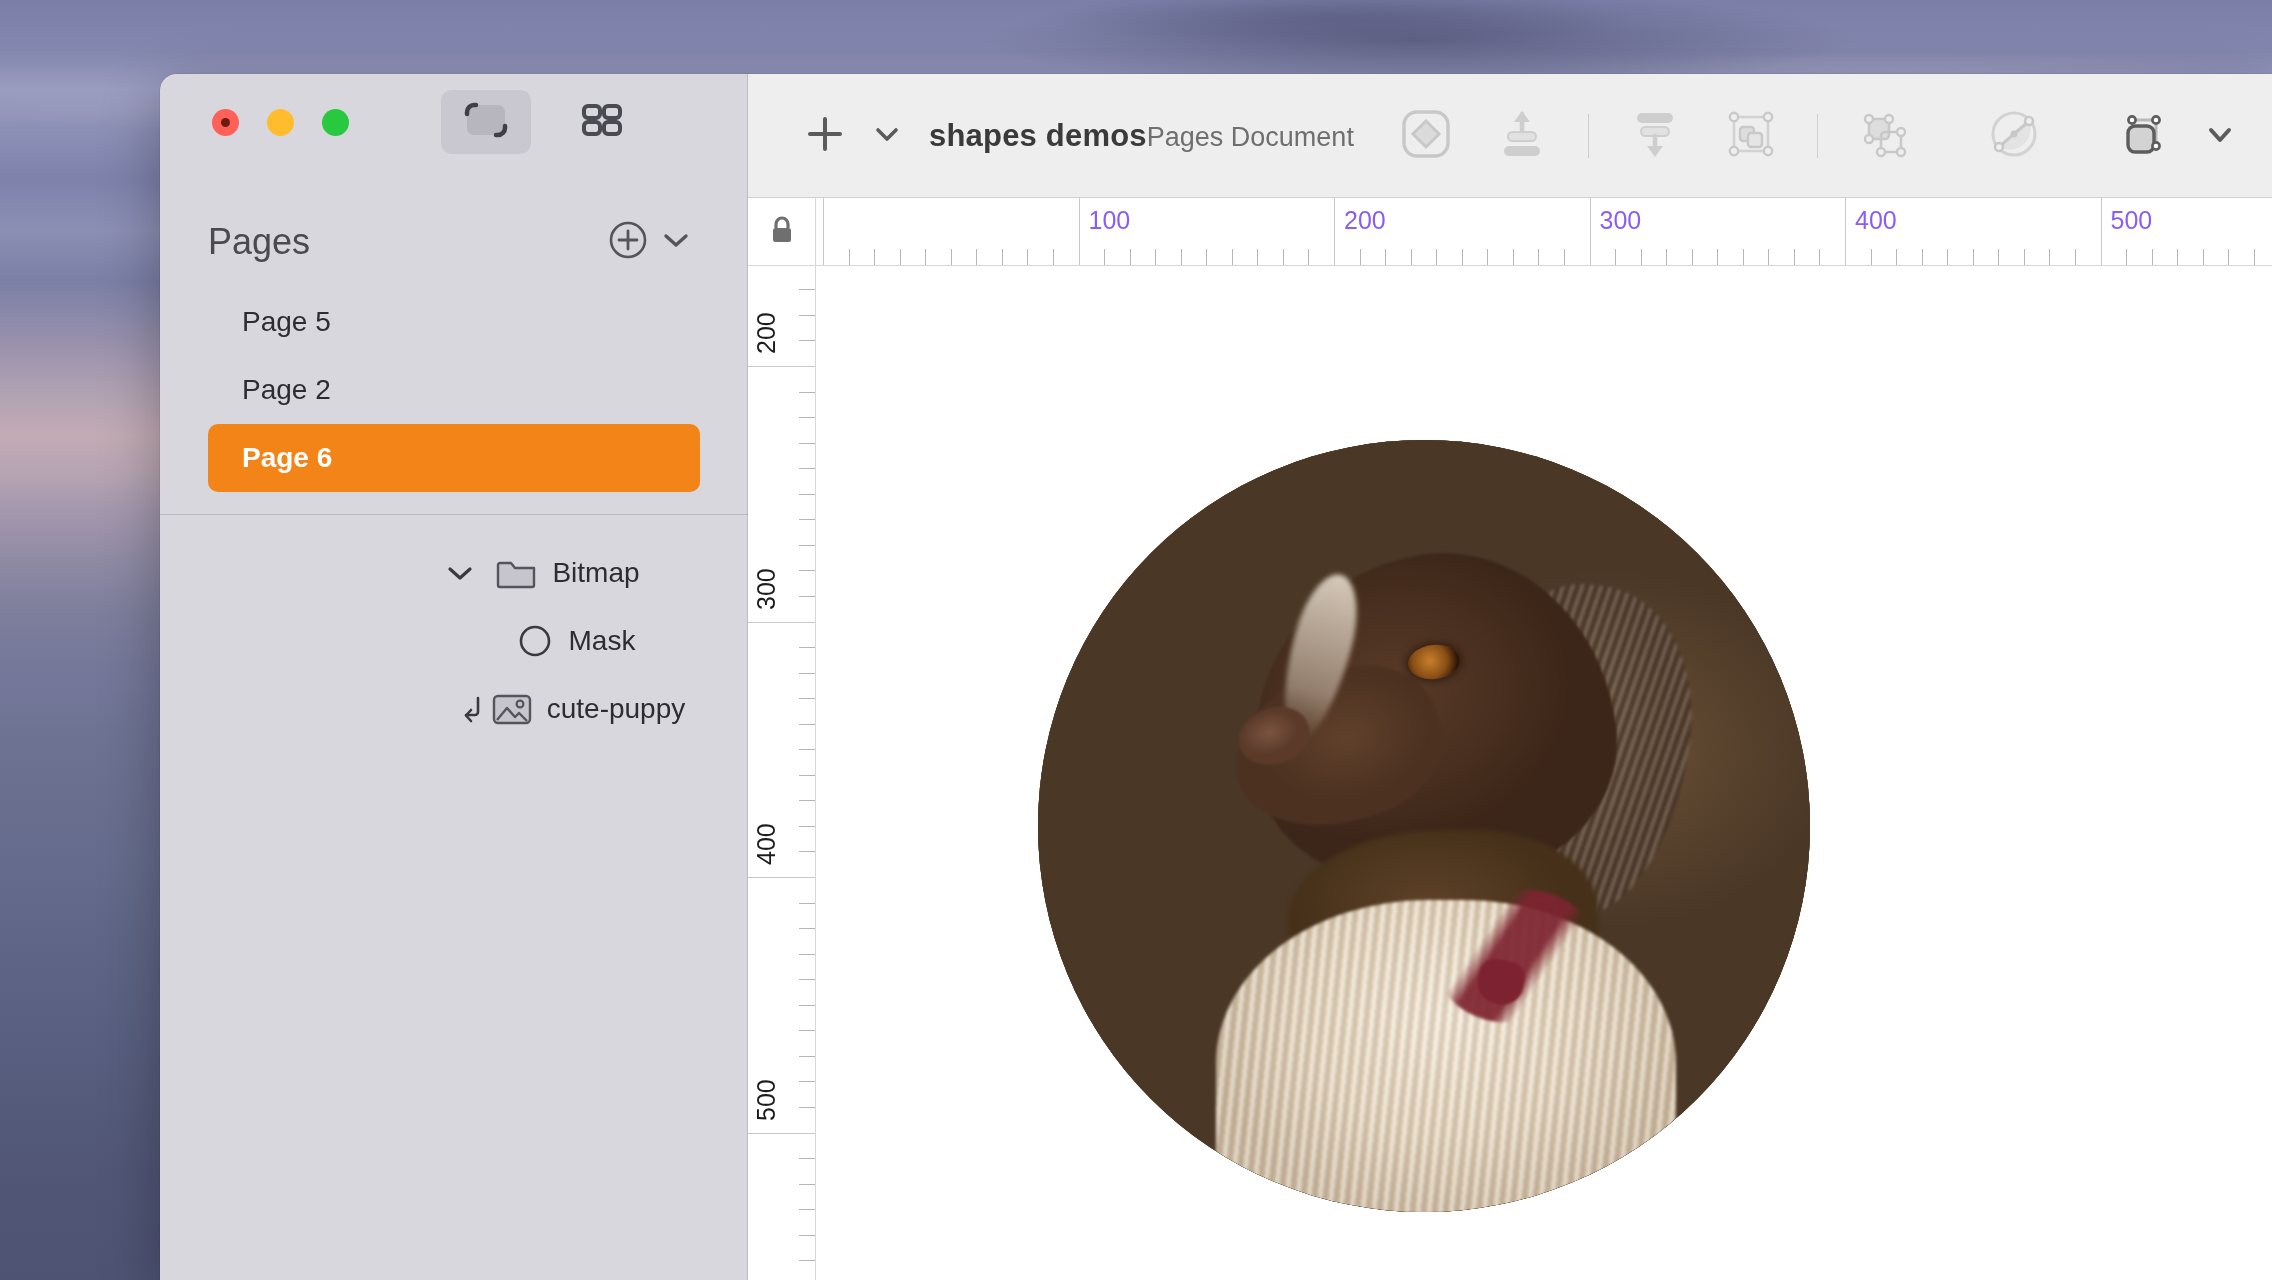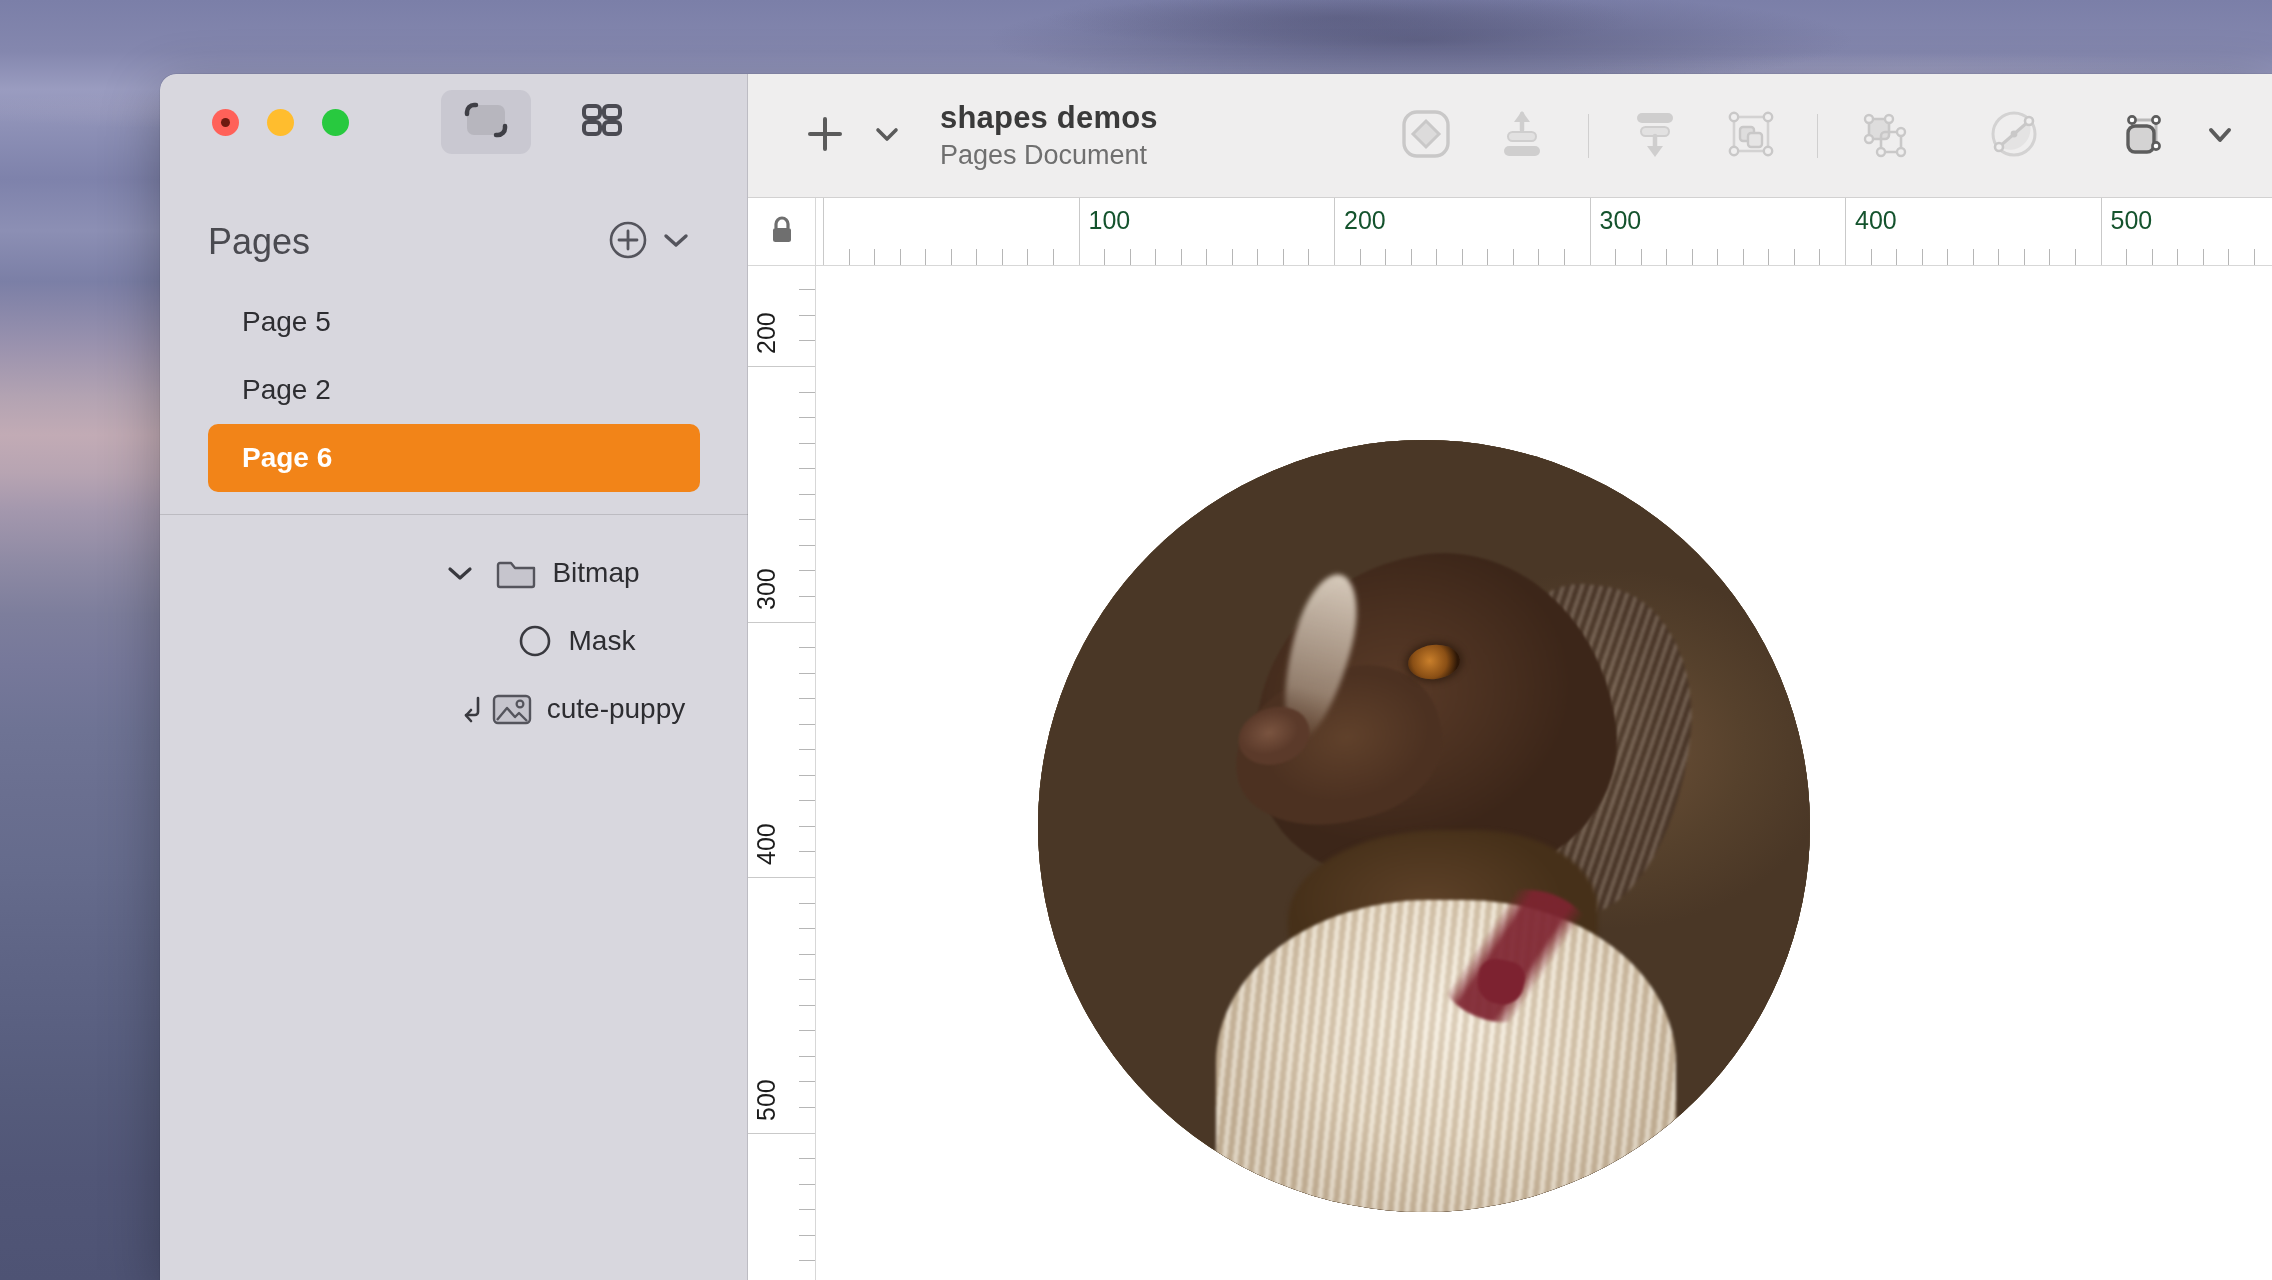--- a/index.html
+++ b/index.html
@@ -131,21 +131,21 @@
 
   
   #main { flex:1; height:100%; display:flex; flex-direction:column; background:#ffffff; }
 
   
   #toolbar {
     height:124px; background:#efeeee; display:flex; align-items:center;
     border-bottom:.5px solid #d2d1d1; padding:0 34px 0 54px;
   }
   .tb-btn { display:flex; align-items:center; justify-content:center; }
-  #doc-titles { margin-left:36px; display:flex; flex-direction:column; justify-content:center; }
+  #doc-titles { margin-left:25px; display:flex; flex-direction:row; justify-content:center; }
   #doc-name { font-size:31px; font-weight:bold; color:#3a3a3a; letter-spacing:.2px; }
   #doc-sub  { font-size:27px; color:#6f6f6f; margin-top:4px; }
   #tb-right { margin-left:auto; display:flex; align-items:center; }
   .tb-icon { width:96px; height:70px; display:flex; align-items:center; justify-content:center; }
   .tb-sep { width:1px; height:44px; background:#d0cfcf; margin:0 18px; }
 
   
   #canvas-area { flex:1; position:relative; display:flex; flex-direction:column; overflow:hidden; }
   #ruler-top {
     height:68px; background:#ffffff; display:flex;
@@ -161,21 +161,21 @@
     width:68px; min-width:68px; background:#ffffff;
     border-right:1px solid #d7d7d7; position:relative;
   }
   #canvas { flex:1; position:relative; background:#ffffff; overflow:hidden; }
 
   .tick { position:absolute; background:#b6b6b6; }
   .tick-h { width:1px; bottom:0; height:16px; }
   .tick-h.major { height:100%; background:#c9c9c9; }
   .tick-v { height:1px; right:0; width:16px; background:#b6b6b6; }
   .tick-v.major { width:100%; background:#c9c9c9; }
-  .rlabel-h { position:absolute; top:8px; font-size:25px; color:#14532d; }
+  .rlabel-h { position:absolute; top:8px; font-size:25px; color:#8b5cf6; }
   .rlabel-v {
     position:absolute; left:4px; font-size:25px; color:#1c1c1c;
     transform:rotate(-90deg); transform-origin:left top; white-space:nowrap;
   }
 
   
   #puppy {
     position:absolute; left:222px; top:174px; width:772px; height:772px;
     border-radius:50%; overflow:hidden;
   }

